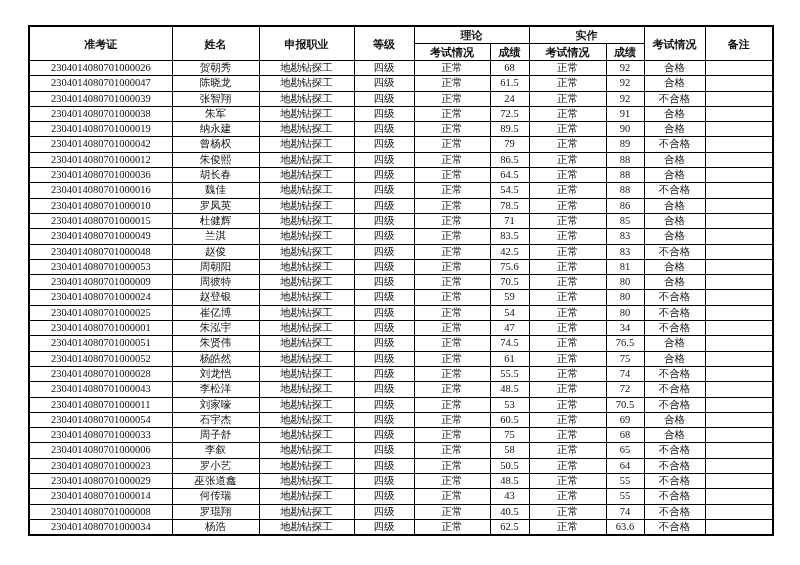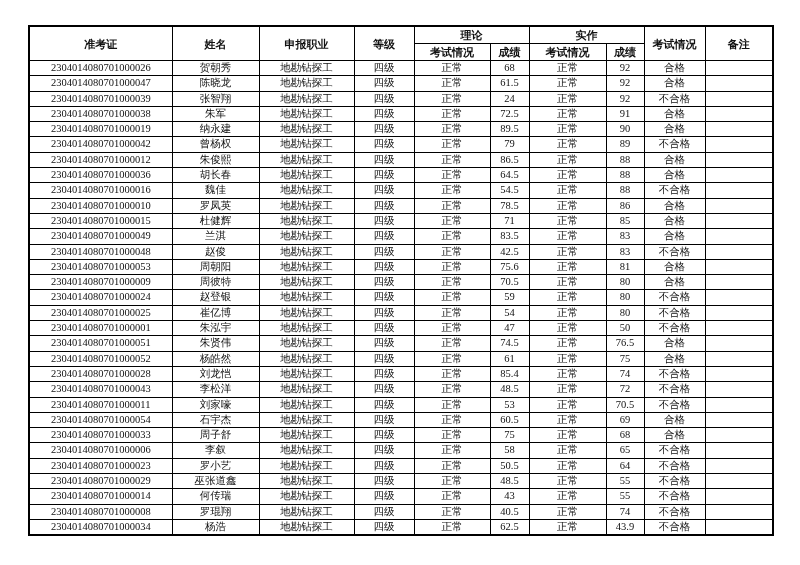--- a/index.html
+++ b/index.html
@@ -293,21 +293,21 @@
           <td></td>
         </tr>
         <tr>
           <td>2304014080701000001</td>
           <td>朱泓宇</td>
           <td>地勘钻探工</td>
           <td>四级</td>
           <td>正常</td>
           <td>47</td>
           <td>正常</td>
-          <td>50</td>
+          <td>34</td>
           <td>不合格</td>
           <td></td>
         </tr>
         <tr>
           <td>2304014080701000051</td>
           <td>朱贤伟</td>
           <td>地勘钻探工</td>
           <td>四级</td>
           <td>正常</td>
           <td>74.5</td>
@@ -327,21 +327,21 @@
           <td>75</td>
           <td>合格</td>
           <td></td>
         </tr>
         <tr>
           <td>2304014080701000028</td>
           <td>刘龙恺</td>
           <td>地勘钻探工</td>
           <td>四级</td>
           <td>正常</td>
-          <td>85.4</td>
+          <td>55.5</td>
           <td>正常</td>
           <td>74</td>
           <td>不合格</td>
           <td></td>
         </tr>
         <tr>
           <td>2304014080701000043</td>
           <td>李松洋</td>
           <td>地勘钻探工</td>
           <td>四级</td>
@@ -449,19 +449,19 @@
           <td></td>
         </tr>
         <tr>
           <td>2304014080701000034</td>
           <td>杨浩</td>
           <td>地勘钻探工</td>
           <td>四级</td>
           <td>正常</td>
           <td>62.5</td>
           <td>正常</td>
-          <td>43.9</td>
+          <td>63.6</td>
           <td>不合格</td>
           <td></td>
         </tr>
       </tbody>
   </table>
 </div>
 
 </body></html>

